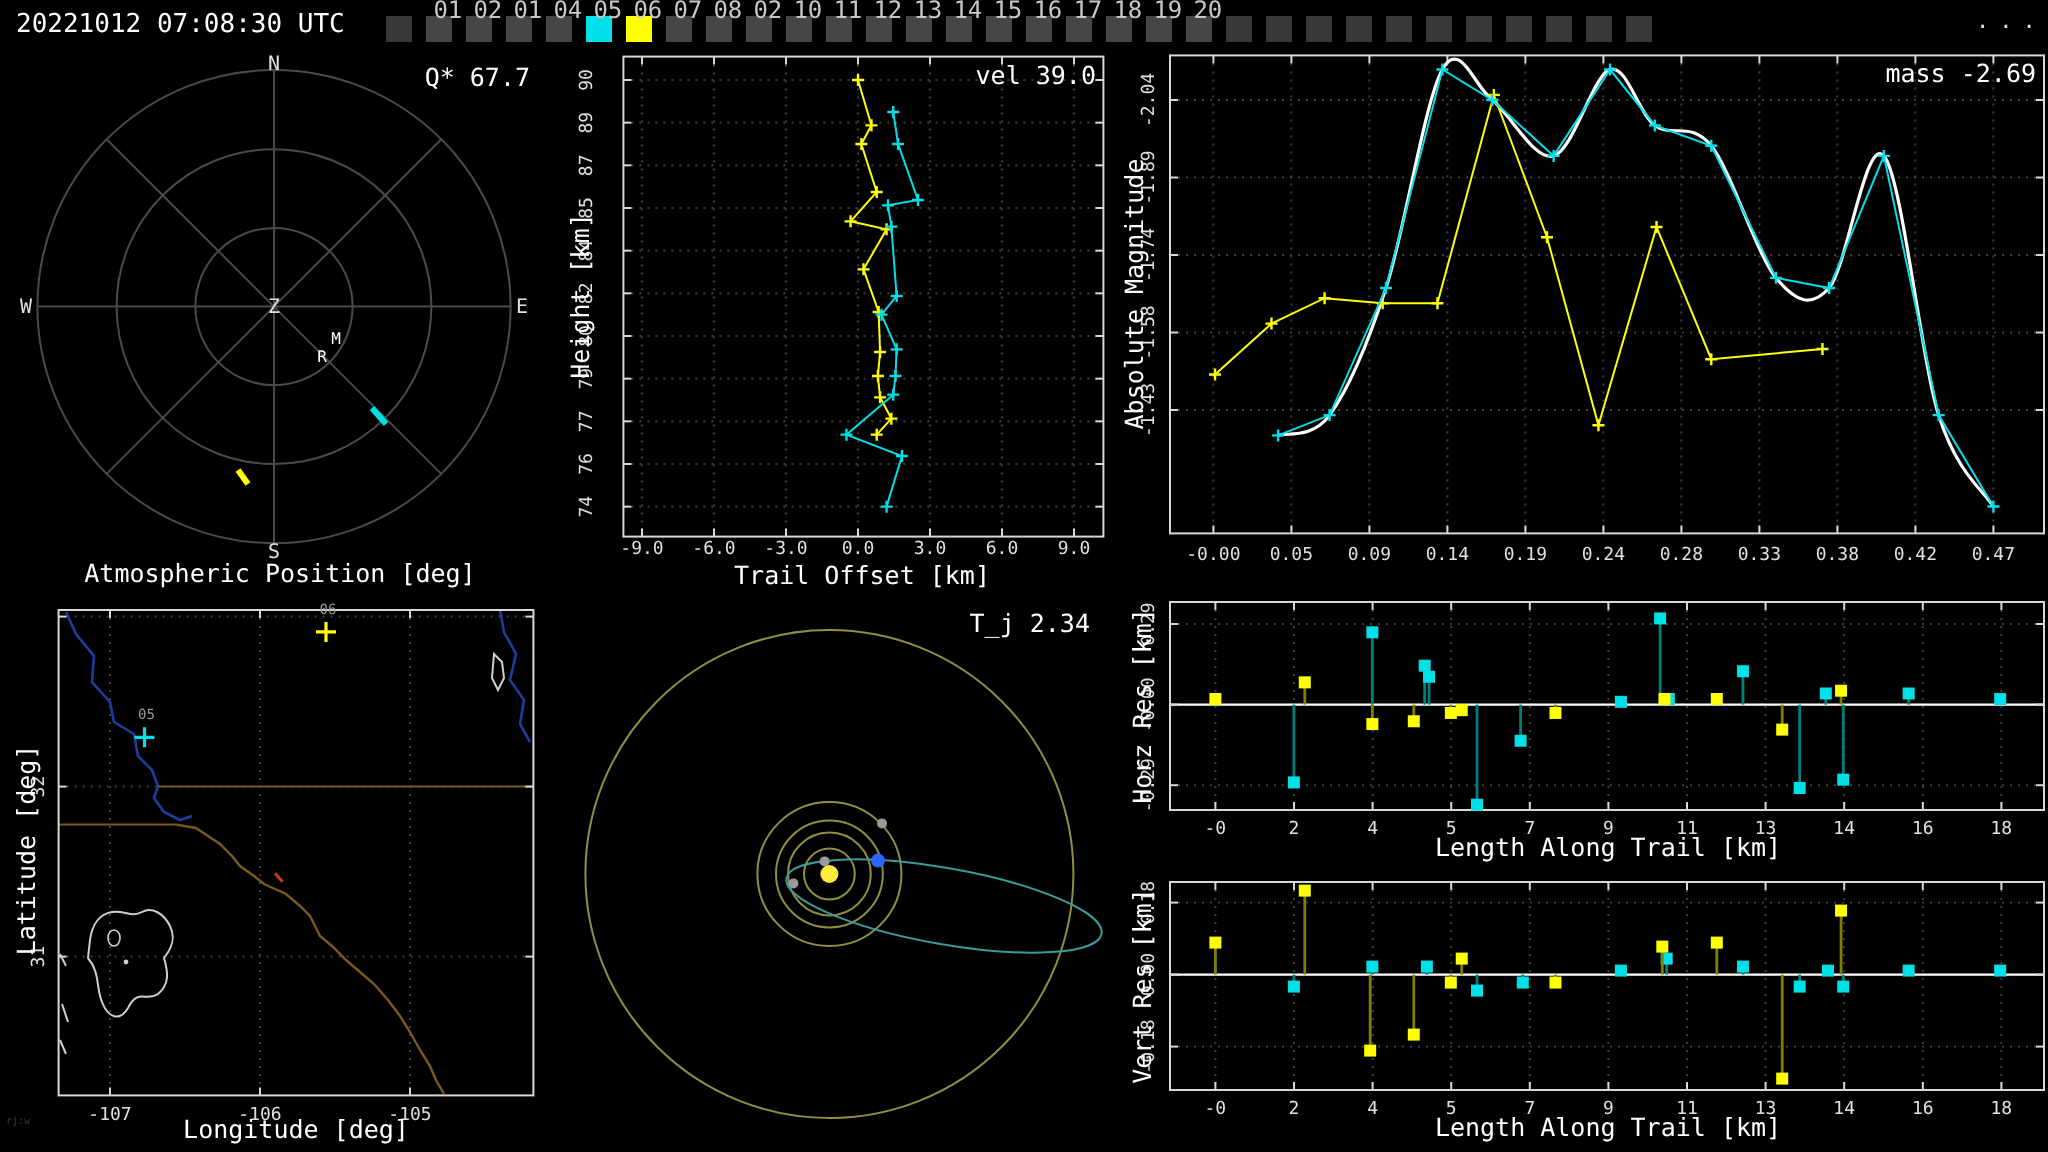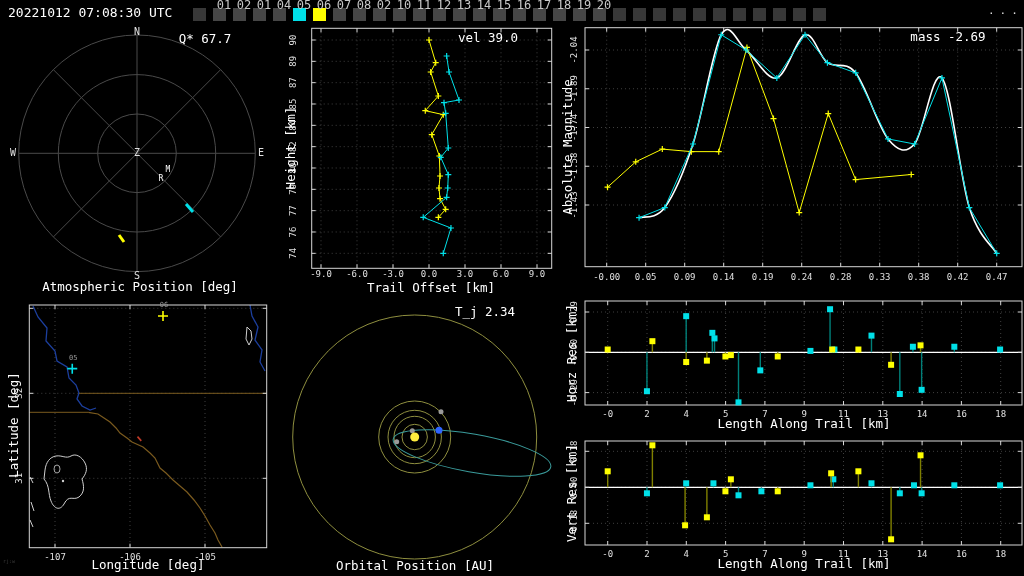--- a/index.html
+++ b/index.html
@@ -5,21 +5,21 @@
   html,body{margin:0;padding:0;background:#000;}
   .screen{position:relative;width:1024px;height:576px;background:#000;overflow:hidden;
           font-family:"DejaVu Sans Mono","Liberation Mono",monospace;}
   .abs{position:absolute;}
   .timestamp{left:8px;top:5px;font-size:13px;color:#fff;white-space:pre;}
   .frames{left:0;top:0;width:1024px;height:26px;}
   .fbox{position:absolute;top:8px;width:13px;height:13px;background:#464646;}
   .fbox.dim{background:#383838;}
   .flabel{position:absolute;top:1px;font-size:12px;color:#c8c8c8;line-height:8px;}
   .menu{left:988px;top:7px;font-size:11px;color:#ddd;letter-spacing:5px;}
-  .ptitle{font-size:12.5px;color:#fff;text-align:center;white-space:nowrap;}
+  .ptitle{font-size:12.5px;color:#fff;text-align:right;white-space:nowrap;}
   .xcap{font-size:12.5px;color:#fff;text-align:center;width:240px;white-space:nowrap;}
   .ycap{font-size:12.5px;color:#fff;white-space:nowrap;transform:translate(-50%,-50%) rotate(-90deg);}
   .watermark{left:3px;top:558px;font-size:5px;color:#3a3a3a;}
   svg text{font-family:"DejaVu Sans Mono","Liberation Mono",monospace;}
 </style>
 </head>
 <body>
 
 <div class="screen">
   <svg id="plots" class="abs" width="1024" height="576" style="left:0;top:0">
@@ -606,20 +606,19 @@
   <div class="abs ptitle" style="left:428px;top:30px;width:120px">vel 39.0</div>
   <div class="abs ptitle" style="left:878px;top:29px;width:140px">mass -2.69</div>
   <div class="abs ptitle" style="left:425px;top:304px;width:120px">T_j 2.34</div>
 
   <div class="abs xcap" style="left:20px;top:279px">Atmospheric Position [deg]</div>
   <div class="abs xcap" style="left:311px;top:280px">Trail Offset [km]</div>
   <div class="abs ycap" style="left:290px;top:148px">Height [km]</div>
   <div class="abs ycap" style="left:567px;top:147px">Absolute Magnitude</div>
   <div class="abs xcap" style="left:28px;top:557px">Longitude [deg]</div>
   <div class="abs ycap" style="left:13px;top:425px">Latitude [deg]</div>
-  <div class="abs xcap" style="left:295px;top:558px">Orbital Position [AU]</div>
   <div class="abs xcap" style="left:684px;top:416px">Length Along Trail [km]</div>
   <div class="abs ycap" style="left:571px;top:353px">Horz Res [km]</div>
   <div class="abs xcap" style="left:684px;top:556px">Length Along Trail [km]</div>
   <div class="abs ycap" style="left:571px;top:493px">Vert Res [km]</div>
 
   <div class="abs watermark">rj:w</div>
 </div>
 
 </body></html>

